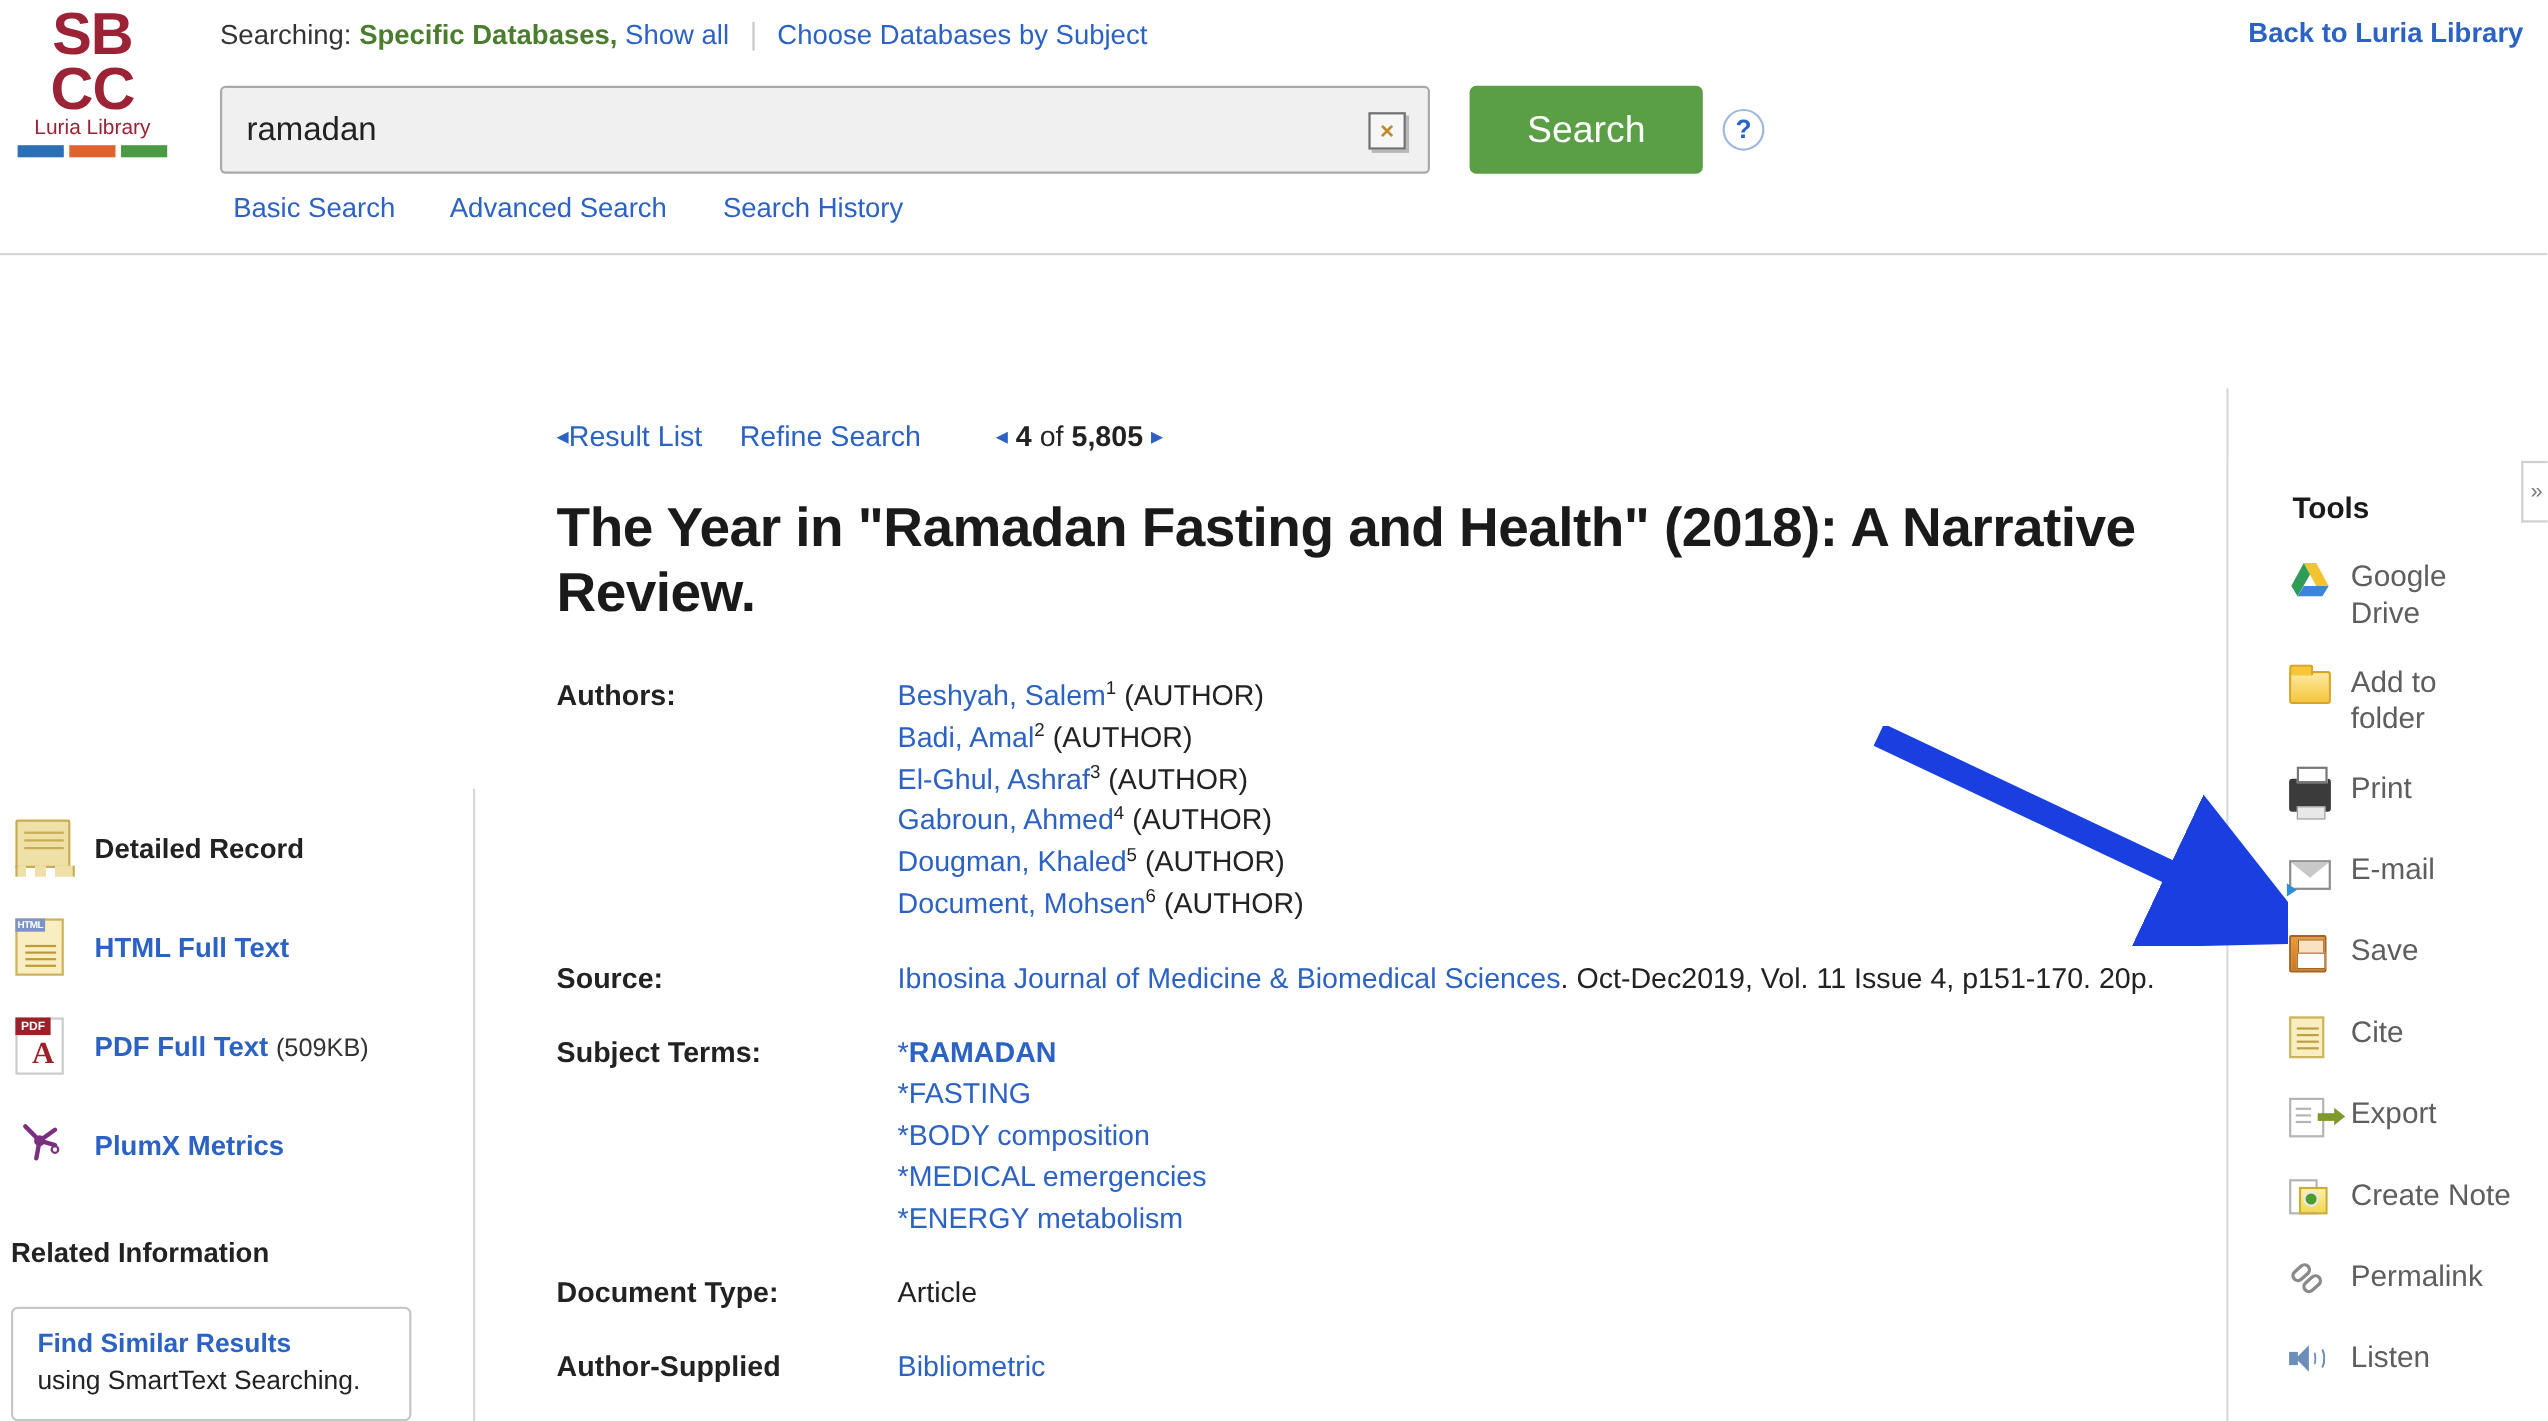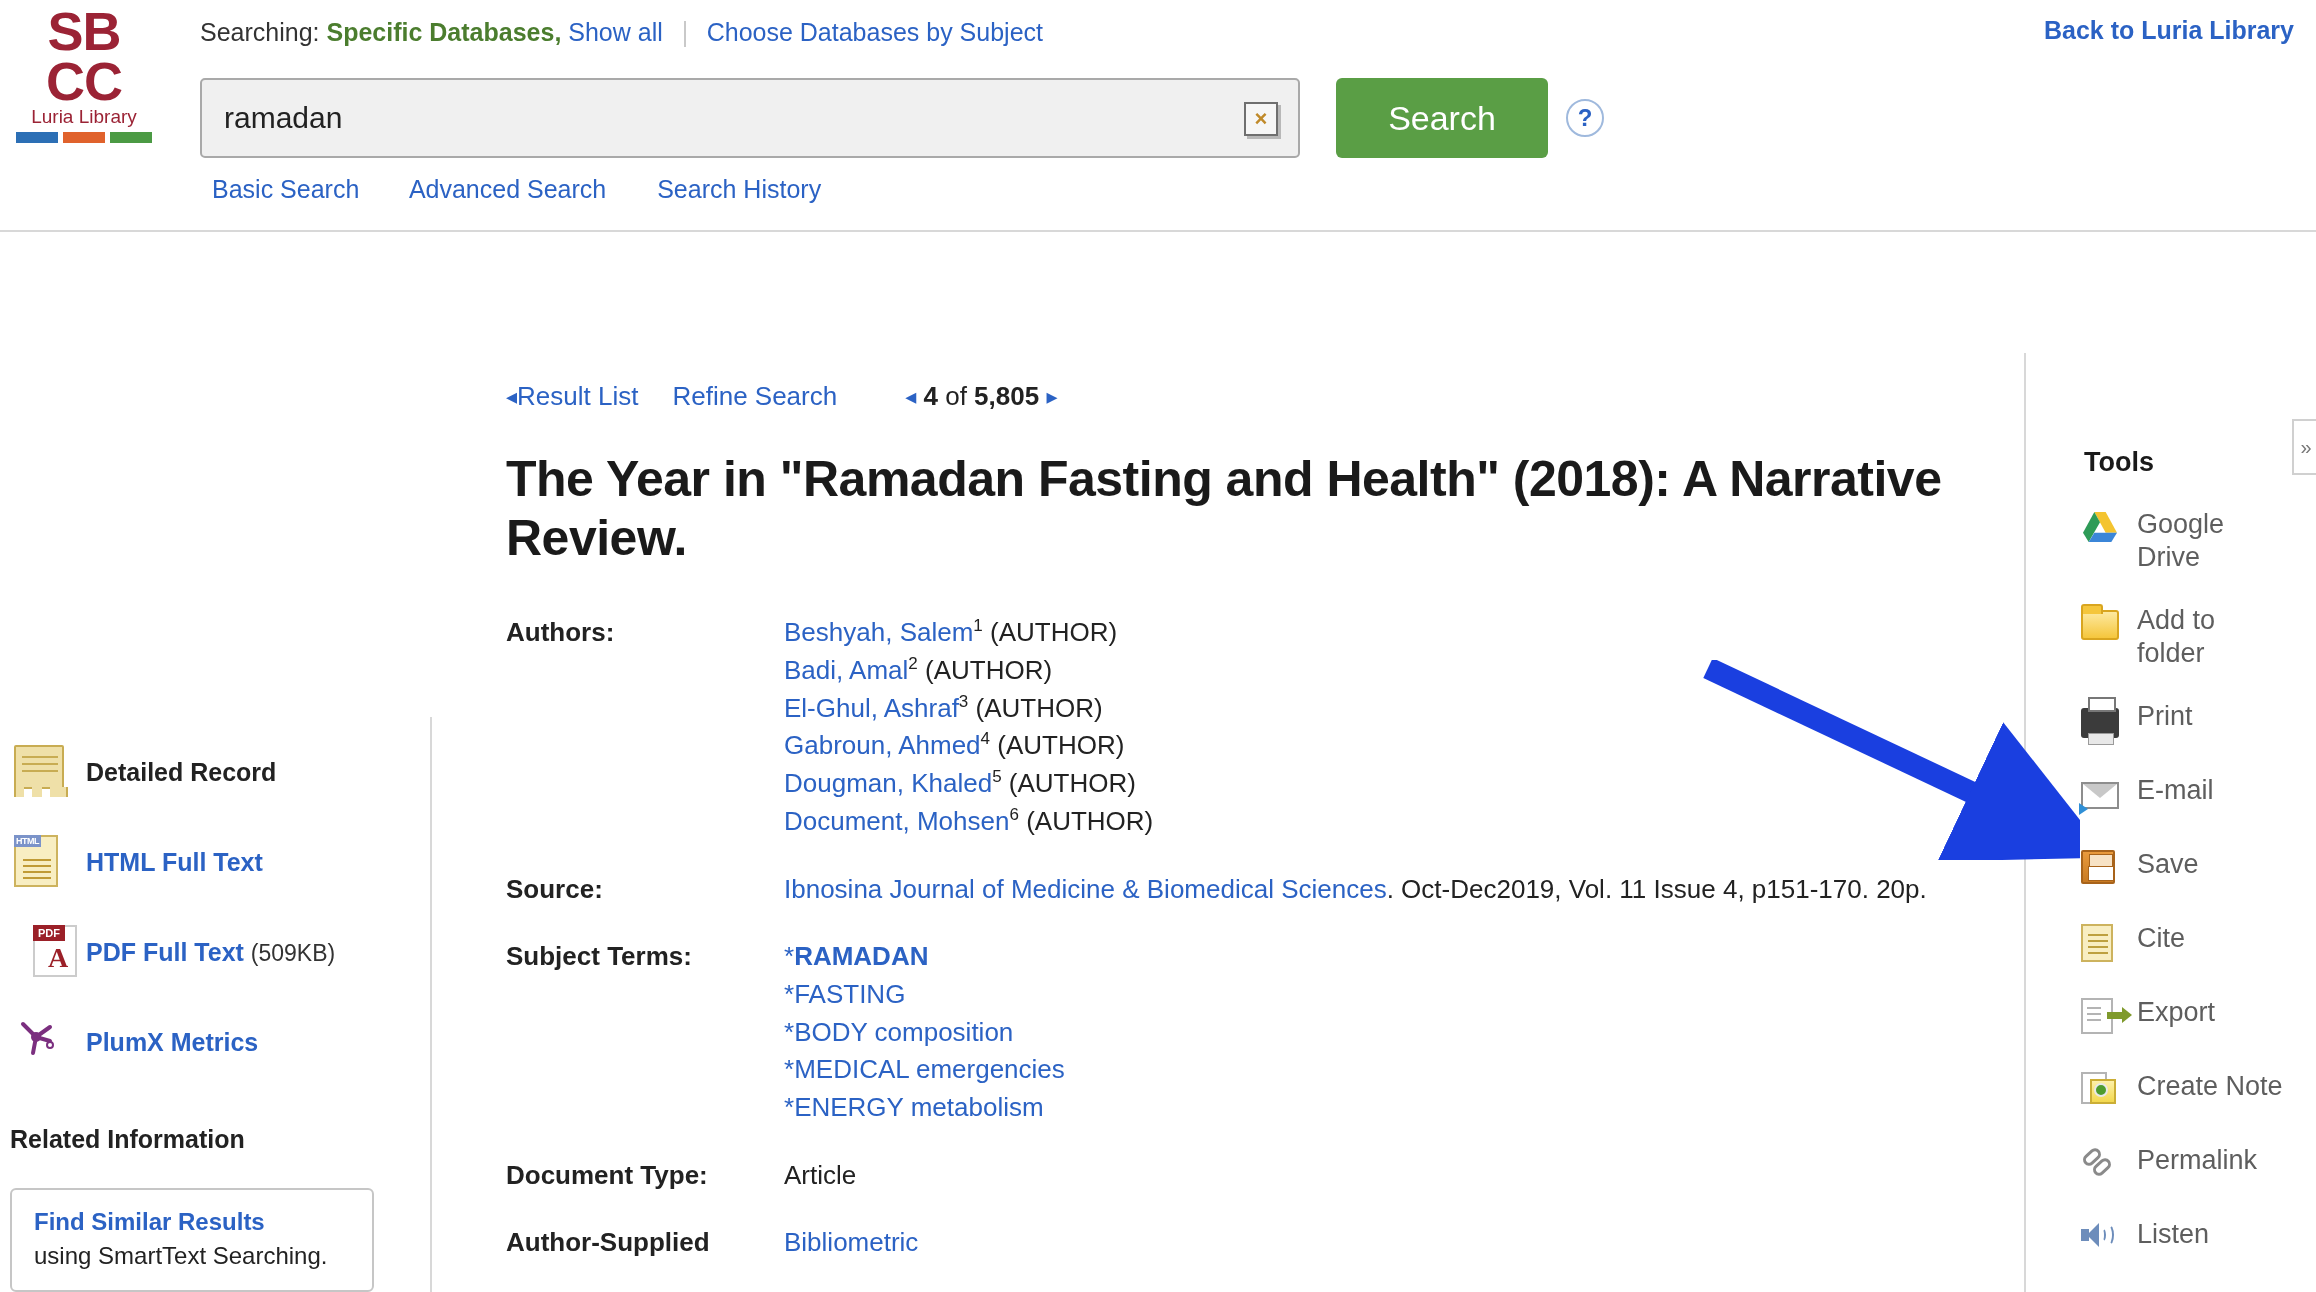--- a/index.html
+++ b/index.html
@@ -244,21 +244,20 @@
     padding: 1px 2px;
     letter-spacing: -0.5px;
     font-family: "Liberation Sans", sans-serif;
   }
   
   .ico-pdf {
     width: 44px; height: 52px;
     background: #ffffff;
     border: 2px solid #cccccc;
     position: relative;
-    margin-left: 19px;
   }
   .ico-pdf .tag {
     position: absolute; left: -2px; top: -2px;
     background: #9b2028; color: #fff;
     font-size: 11px; font-weight: bold;
     padding: 2px 5px;
     font-family: "Liberation Sans", sans-serif;
   }
   .ico-pdf .a {
     position: absolute; left: 13px; bottom: 3px;
@@ -316,20 +315,21 @@
     letter-spacing: -0.5px;
     margin: 0 0 46px 0;
     max-width: 1480px;
   }
 
   .field {
     display: flex;
     margin-bottom: 30px;
     font-size: 26px;
     line-height: 1.45;
+    gap: 32px;
   }
   .field .k {
     flex: 0 0 278px;
     font-weight: bold;
     color: #222;
   }
   .field .v { flex: 1 1 auto; color: #222; max-width: 1200px; }
   .field .v a { color: #2b62c4; text-decoration: none; }
   .field .v .row { display: block; }
   .field .v sup { font-size: 17px; }

